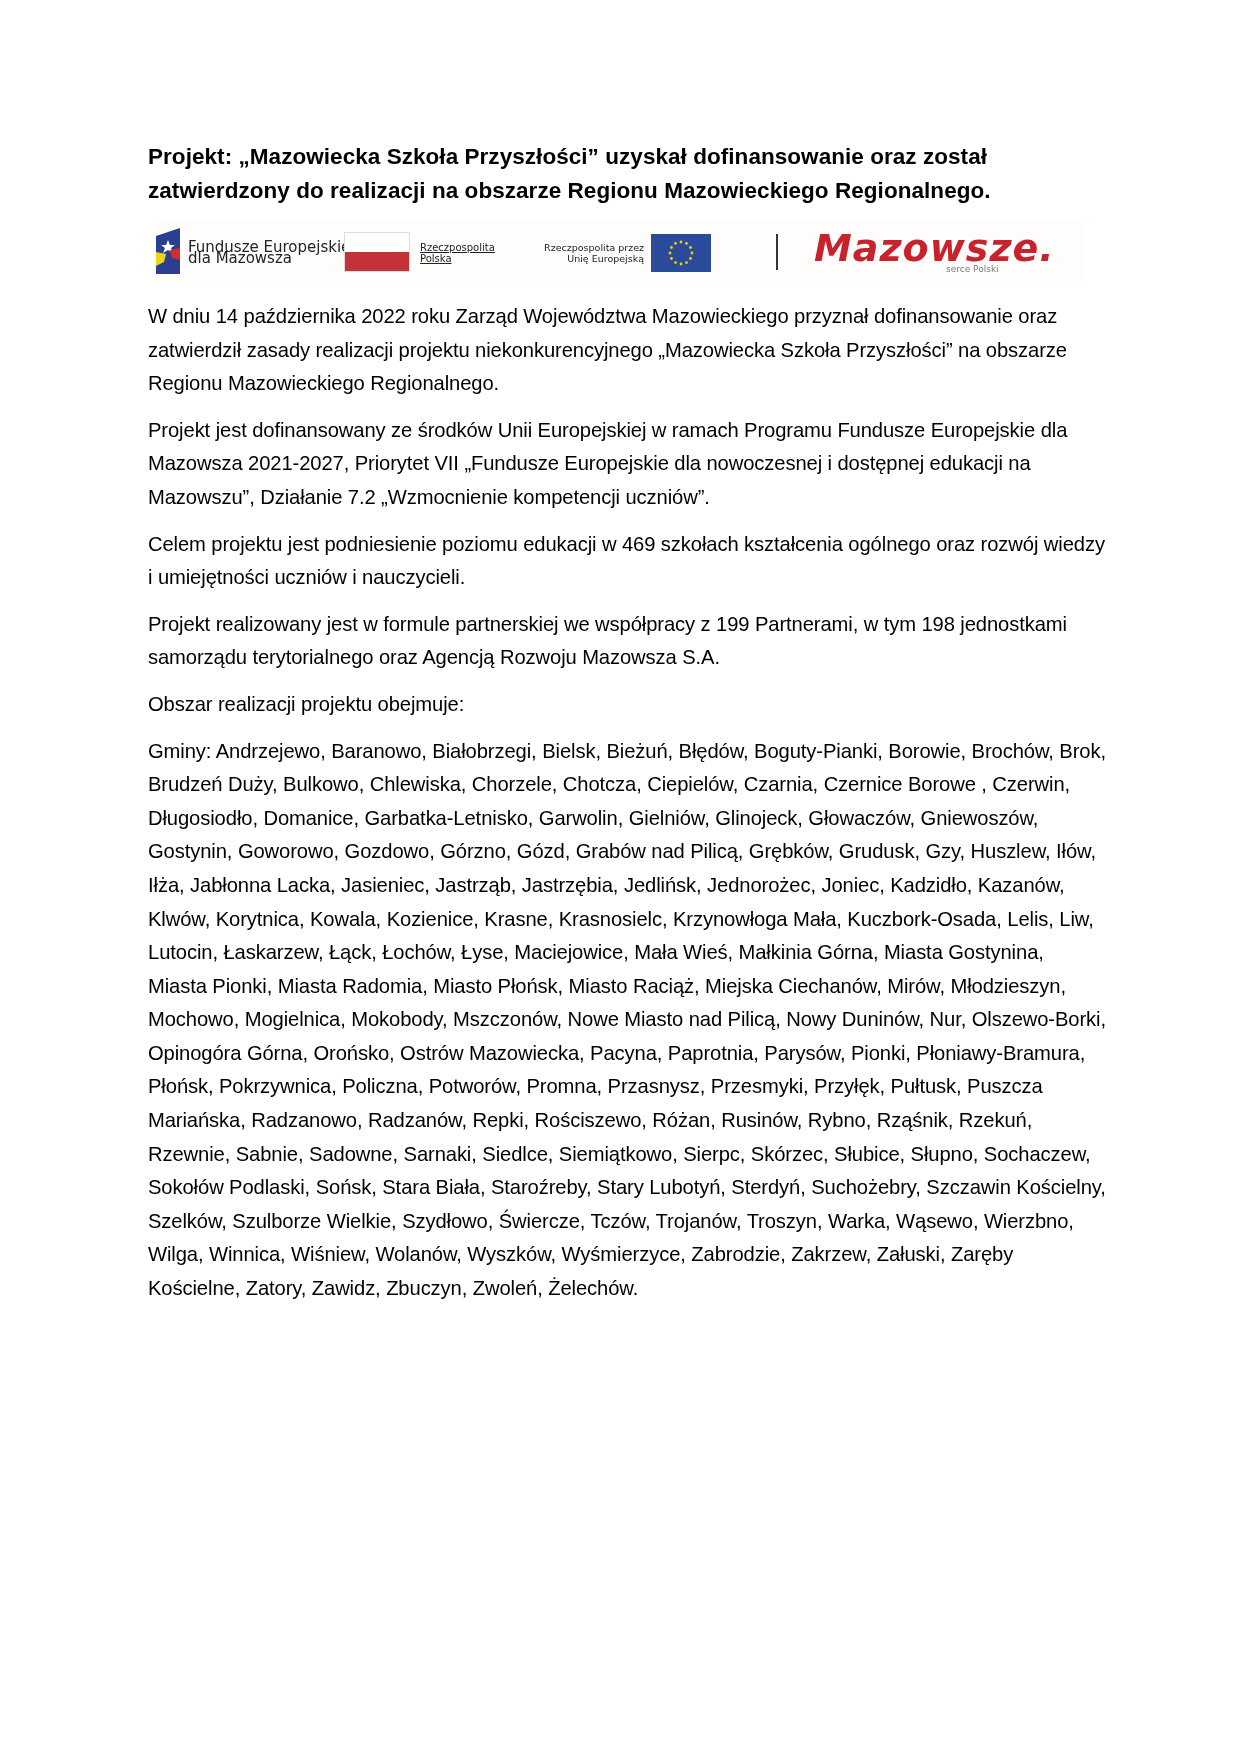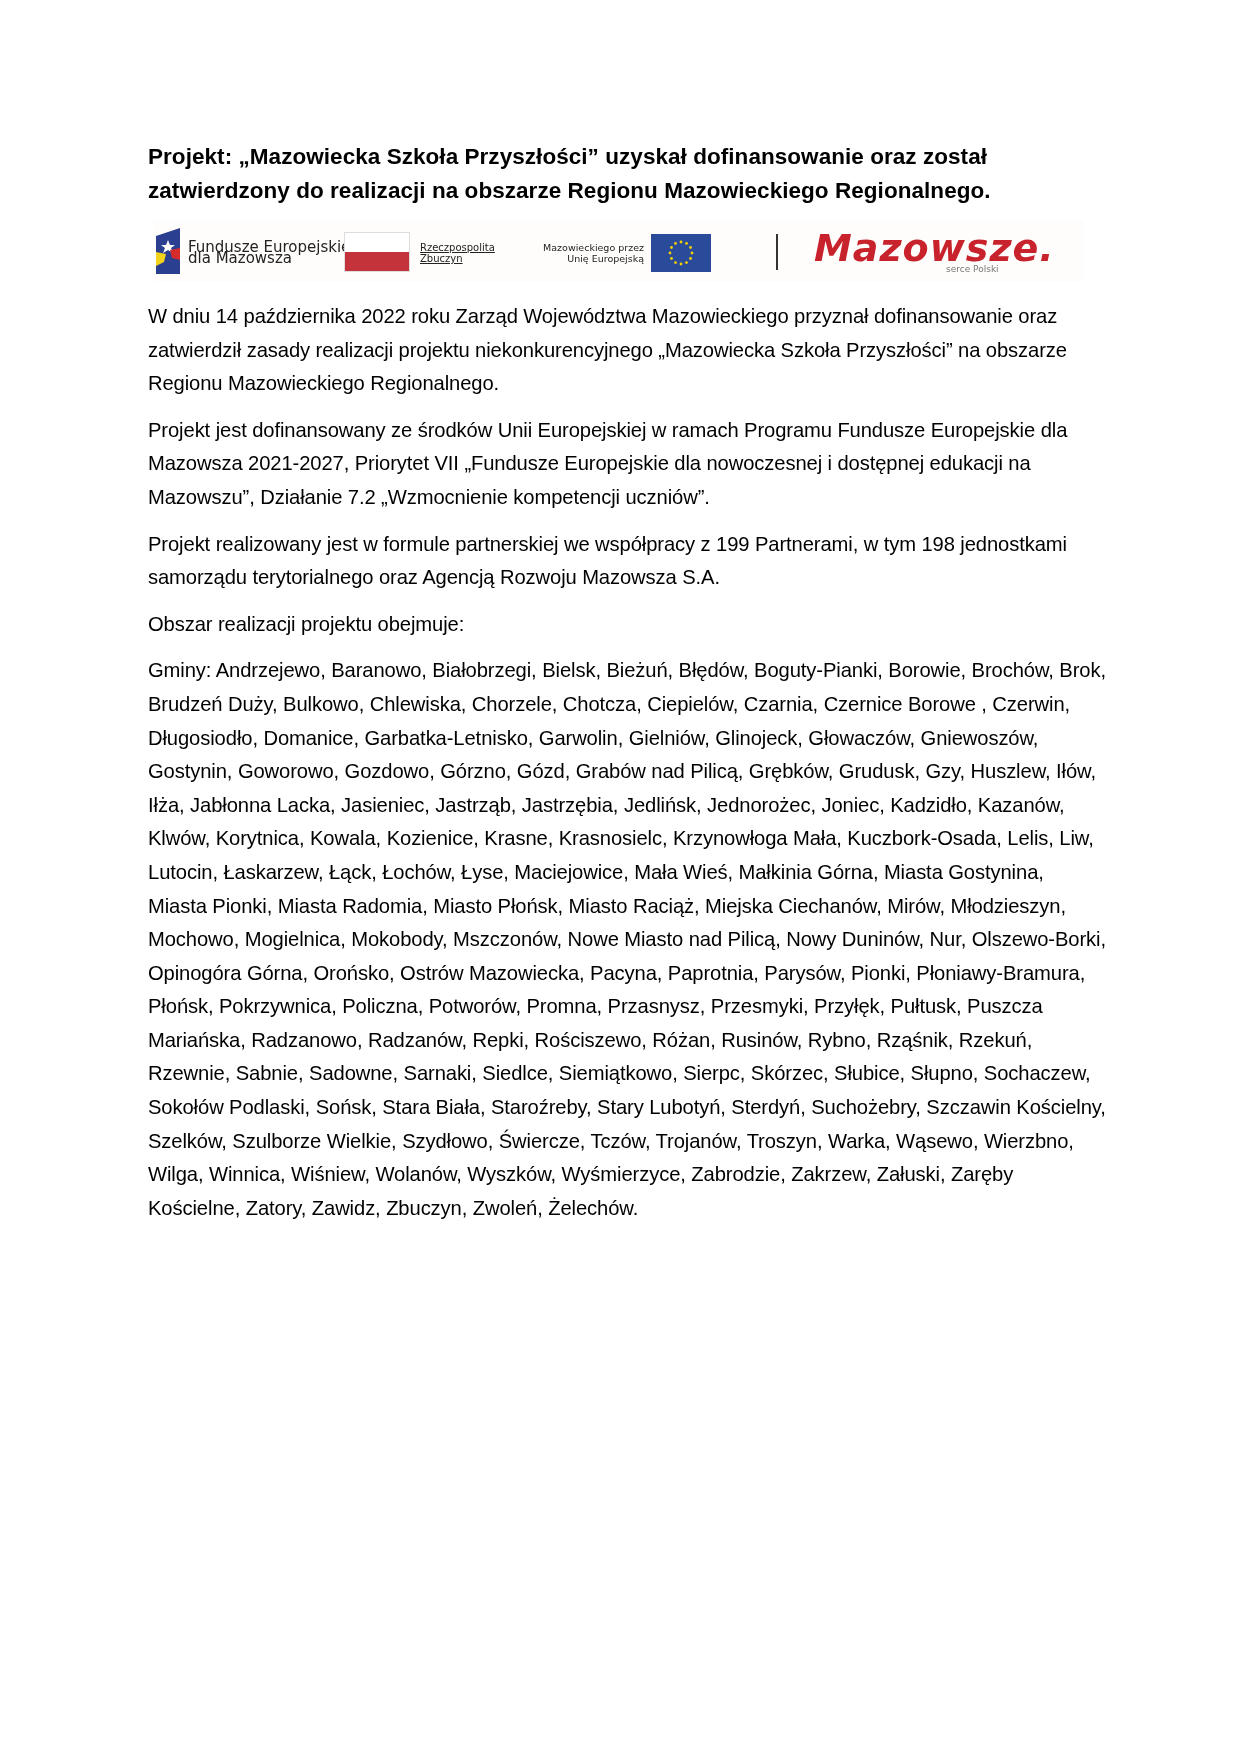--- a/index.html
+++ b/index.html
@@ -38,25 +38,25 @@
       <div>Fundusze Europejskie</div>
       <div>dla Mazowsza</div>
     </div>
 
     <div class="flag">
       <div class="w"></div>
         <div class="r"></div>
     </div>
     <div class="rp-text">
       <div>Rzeczpospolita</div>
-      <div>Zbuczyn</div>
+      <div>Polska</div>
     </div>
 
     <div class="eu-text">
-      <div>Mazowieckiego przez</div>
+      <div>Rzeczpospolita przez</div>
       <div>Unię Europejską</div>
     </div>
     <svg class="eu-flag" viewBox="0 0 60 38">
       <rect width="60" height="38" fill="#2a4a9a"></rect>
       <g fill="#f5d000" id="eu-stars">
           <circle cx="41" cy="19" r="1.4"></circle>
           <circle cx="39.52627944162883" cy="24.5" r="1.4"></circle>
           <circle cx="35.5" cy="28.526279441628823" r="1.4"></circle>
           <circle cx="30" cy="30" r="1.4"></circle>
           <circle cx="24.500000000000004" cy="28.526279441628827" r="1.4"></circle>
@@ -71,16 +71,17 @@
     </svg>
 
     <div class="divider"></div>
 
     <div class="maz">Mazowsze.</div>
     <div class="maz-sub">serce Polski</div>
   </div>
 
   <p class="body">W dniu 14 października 2022 roku Zarząd Województwa Mazowieckiego przyznał dofinansowanie oraz zatwierdził zasady realizacji projektu niekonkurencyjnego „Mazowiecka Szkoła Przyszłości” na obszarze Regionu Mazowieckiego Regionalnego.</p>
   <p class="body">Projekt jest dofinansowany ze środków Unii Europejskiej w ramach Programu Fundusze Europejskie dla Mazowsza 2021-2027, Priorytet VII „Fundusze Europejskie dla nowoczesnej i dostępnej edukacji na Mazowszu”, Działanie 7.2 „Wzmocnienie kompetencji uczniów”.</p>
+  <p class="body">Celem projektu jest podniesienie poziomu edukacji w 469 szkołach kształcenia ogólnego oraz rozwój wiedzy i umiejętności uczniów i nauczycieli.</p>
   <p class="body">Projekt realizowany jest w formule partnerskiej we współpracy z 199 Partnerami, w tym 198 jednostkami samorządu terytorialnego oraz Agencją Rozwoju Mazowsza S.A.</p>
   <p class="body">Obszar realizacji projektu obejmuje:</p>
   <p class="body">Gminy: Andrzejewo, Baranowo, Białobrzegi, Bielsk, Bieżuń, Błędów, Boguty-Pianki, Borowie, Brochów, Brok, Brudzeń Duży, Bulkowo, Chlewiska, Chorzele, Chotcza, Ciepielów, Czarnia, Czernice Borowe , Czerwin, Długosiodło, Domanice, Garbatka-Letnisko, Garwolin, Gielniów, Glinojeck, Głowaczów, Gniewoszów, Gostynin, Goworowo, Gozdowo, Górzno, Gózd, Grabów nad Pilicą, Grębków, Grudusk, Gzy, Huszlew, Iłów, Iłża, Jabłonna Lacka, Jasieniec, Jastrząb, Jastrzębia, Jedlińsk, Jednorożec, Joniec, Kadzidło, Kazanów, Klwów, Korytnica, Kowala, Kozienice, Krasne, Krasnosielc, Krzynowłoga Mała, Kuczbork-Osada, Lelis, Liw, Lutocin, Łaskarzew, Łąck, Łochów, Łyse, Maciejowice, Mała Wieś, Małkinia Górna, Miasta Gostynina, Miasta Pionki, Miasta Radomia, Miasto Płońsk, Miasto Raciąż, Miejska Ciechanów, Mirów, Młodzieszyn, Mochowo, Mogielnica, Mokobody, Mszczonów, Nowe Miasto nad Pilicą, Nowy Duninów, Nur, Olszewo-Borki, Opinogóra Górna, Orońsko, Ostrów Mazowiecka, Pacyna, Paprotnia, Parysów, Pionki, Płoniawy-Bramura, Płońsk, Pokrzywnica, Policzna, Potworów, Promna, Przasnysz, Przesmyki, Przyłęk, Pułtusk, Puszcza Mariańska, Radzanowo, Radzanów, Repki, Rościszewo, Różan, Rusinów, Rybno, Rząśnik, Rzekuń, Rzewnie, Sabnie, Sadowne, Sarnaki, Siedlce, Siemiątkowo, Sierpc, Skórzec, Słubice, Słupno, Sochaczew, Sokołów Podlaski, Sońsk, Stara Biała, Staroźreby, Stary Lubotyń, Sterdyń, Suchożebry, Szczawin Kościelny, Szelków, Szulborze Wielkie, Szydłowo, Świercze, Tczów, Trojanów, Troszyn, Warka, Wąsewo, Wierzbno, Wilga, Winnica, Wiśniew, Wolanów, Wyszków, Wyśmierzyce, Zabrodzie, Zakrzew, Załuski, Zaręby Kościelne, Zatory, Zawidz, Zbuczyn, Zwoleń, Żelechów.</p>
 </div>
 
 </body></html>

